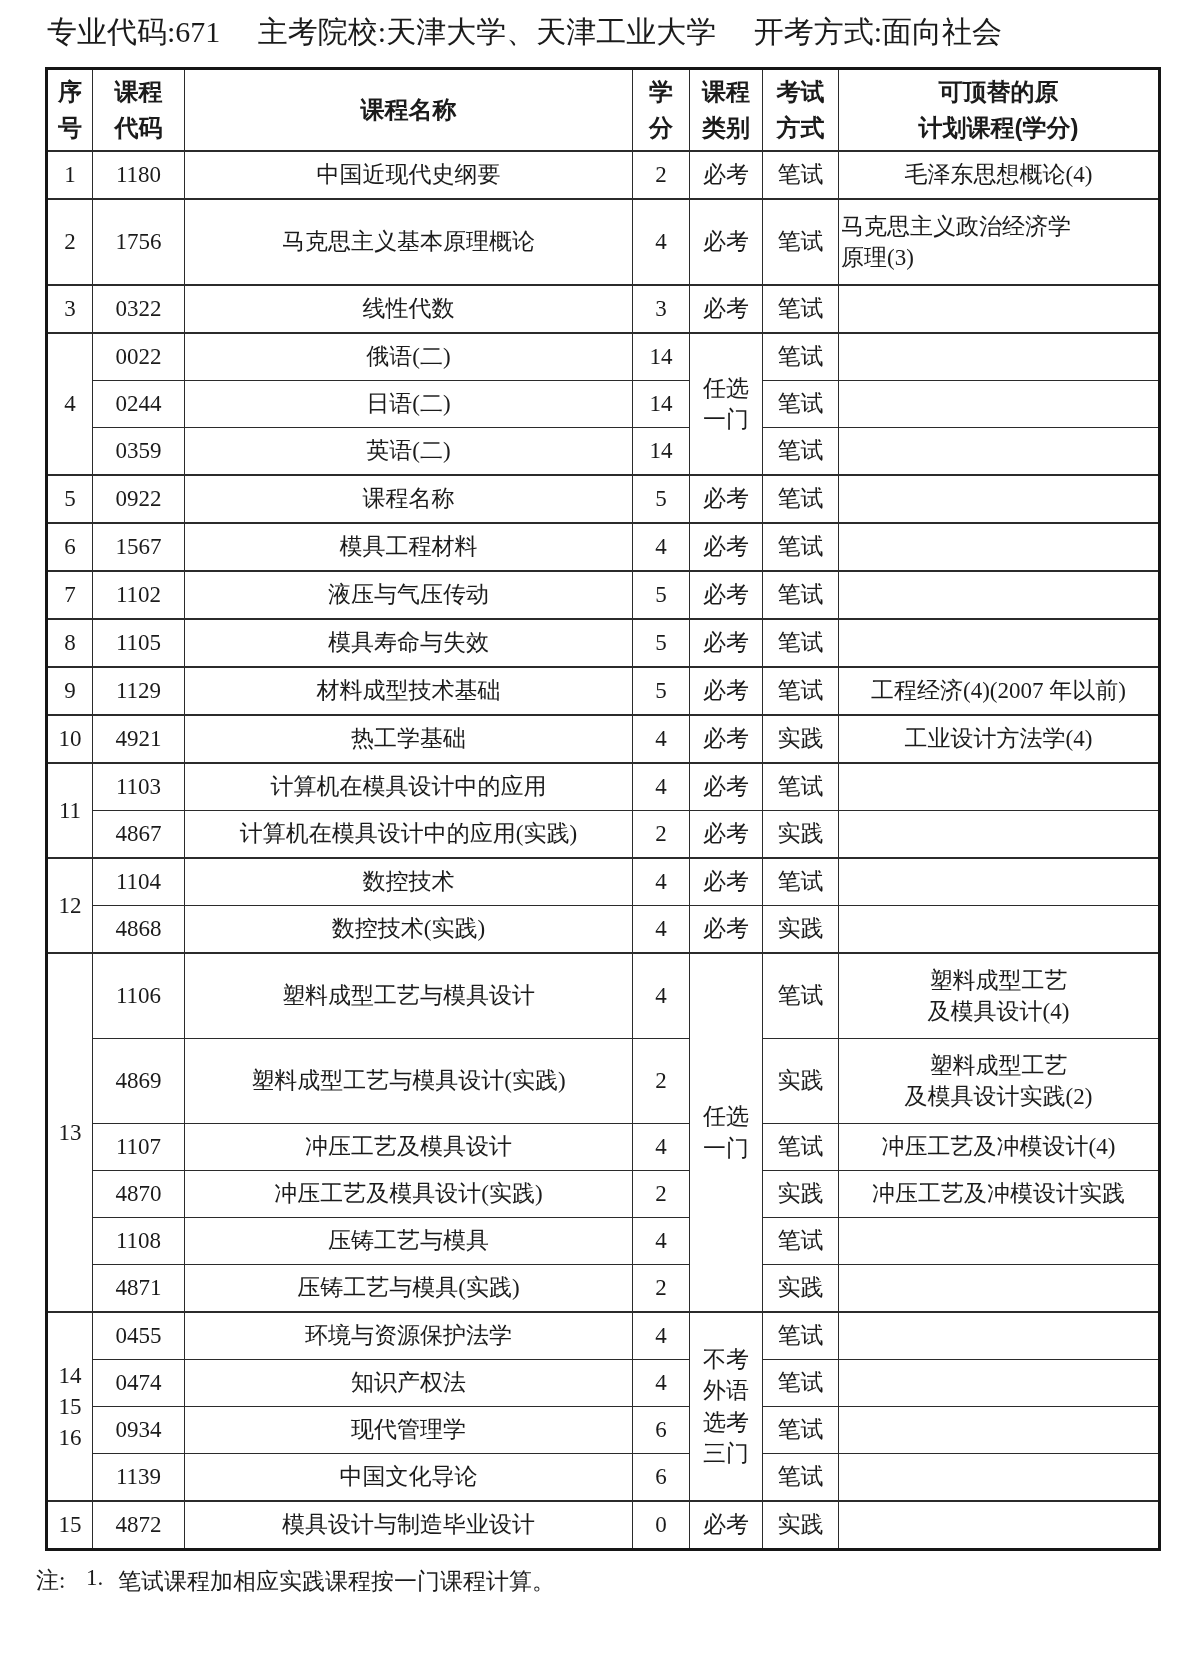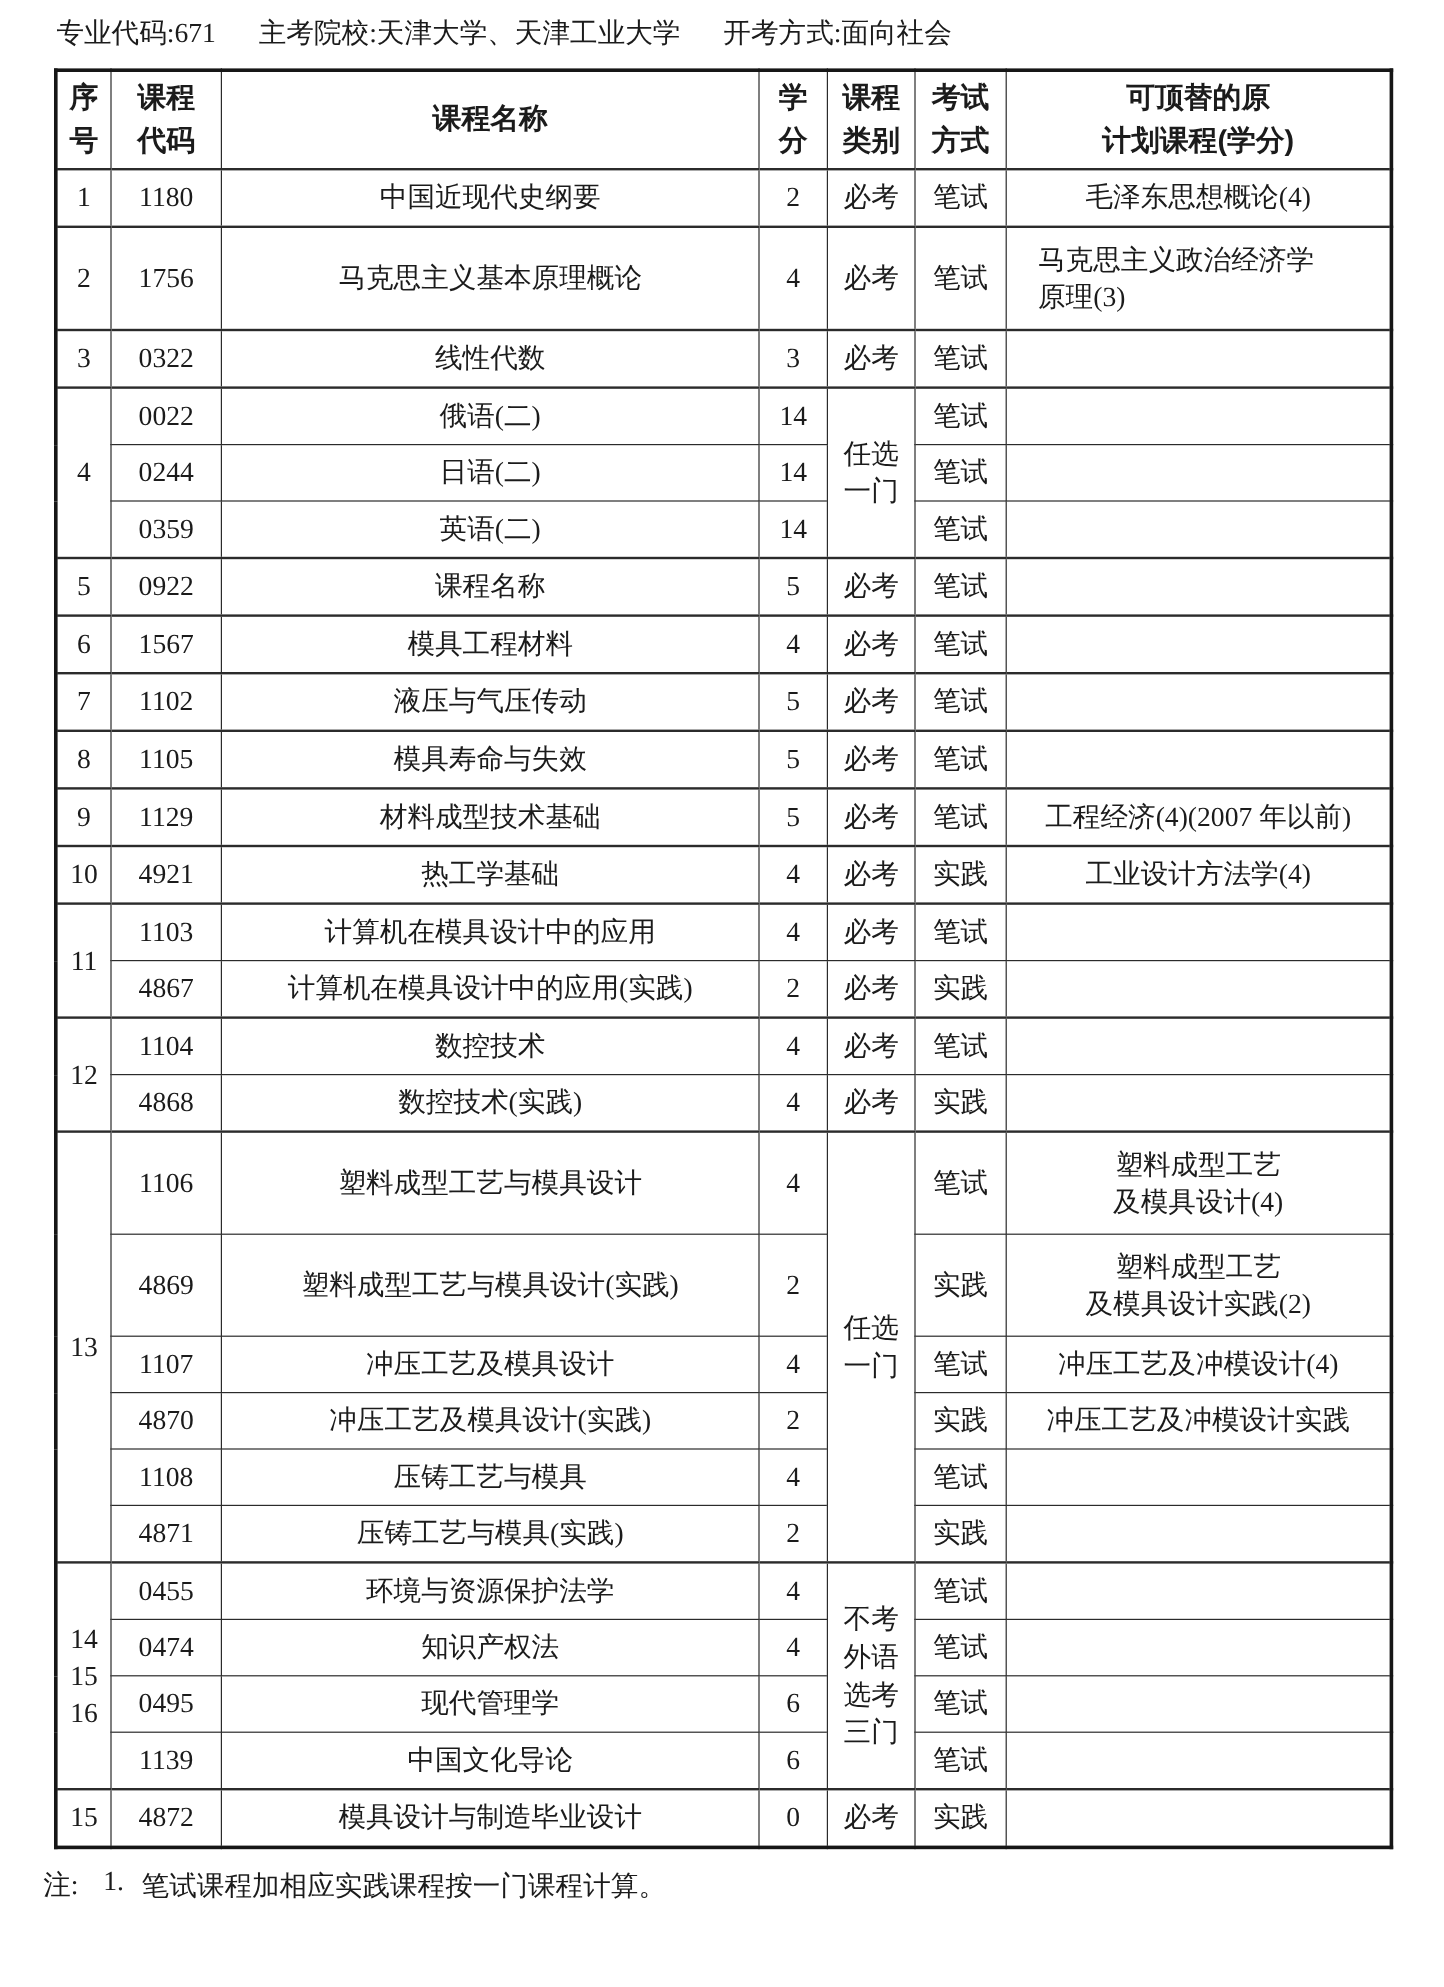--- a/index.html
+++ b/index.html
@@ -12,21 +12,21 @@
   .page{padding:12px 45px 0 45px;box-sizing:border-box;}
   .doc-title{
     text-align:center;
     font-family:"Liberation Sans","DejaVu Sans",sans-serif;
     font-weight:bold;
     font-size:31px;
     letter-spacing:1px;
     margin:10px 0 18px 0;
   }
   .meta-line{
-    font-size:23px;
+    font-size:30px;
     margin:0 0 14px 2px;
     white-space:nowrap;
   }
   .meta-line span{margin-right:30px;}
   .meta-line span:last-child{margin-right:0;}
 
   table.course-table{
     border-collapse:collapse;
     table-layout:fixed;
     width:1113px;
@@ -46,21 +46,21 @@
     font-family:"Liberation Sans","DejaVu Sans",sans-serif;
     font-weight:bold;
     font-size:24px;
     height:76px;
     border-bottom-width:2px;
     line-height:1.5;
   }
   .course-table tbody td{height:42px;}
   .course-table tbody tr.gs td{border-top-width:2px;}
   .course-table tbody tr.tall td{height:80px;}
-  .course-table td.left{text-align:left;padding-left:26px;}
+  .course-table td.left{text-align:left;padding-left:2px;}
 
   .notes{margin:14px 0 0 -9px;font-size:23px;}
   .note{display:flex;align-items:flex-start;margin-bottom:9px;}
   .note .np{flex:none;width:50px;}
   .note .nl{flex:none;width:32px;}
   .note .nt{flex:1;line-height:1.5;}
 </style>
 </head>
 <body>
 
@@ -303,21 +303,21 @@
           <td></td>
         </tr>
         <tr>
           <td>0474</td>
           <td>知识产权法</td>
           <td>4</td>
           <td>笔试</td>
           <td></td>
         </tr>
         <tr>
-          <td>0495</td>
+          <td>0934</td>
           <td>现代管理学</td>
           <td>6</td>
           <td>笔试</td>
           <td></td>
         </tr>
         <tr>
           <td>1139</td>
           <td>中国文化导论</td>
           <td>6</td>
           <td>笔试</td>

